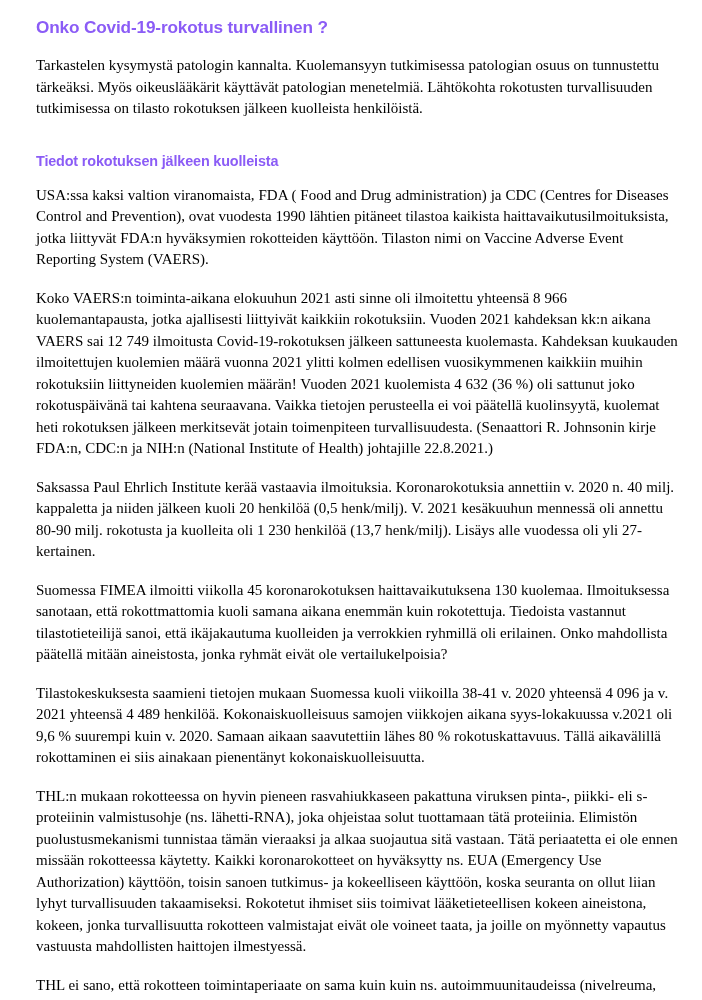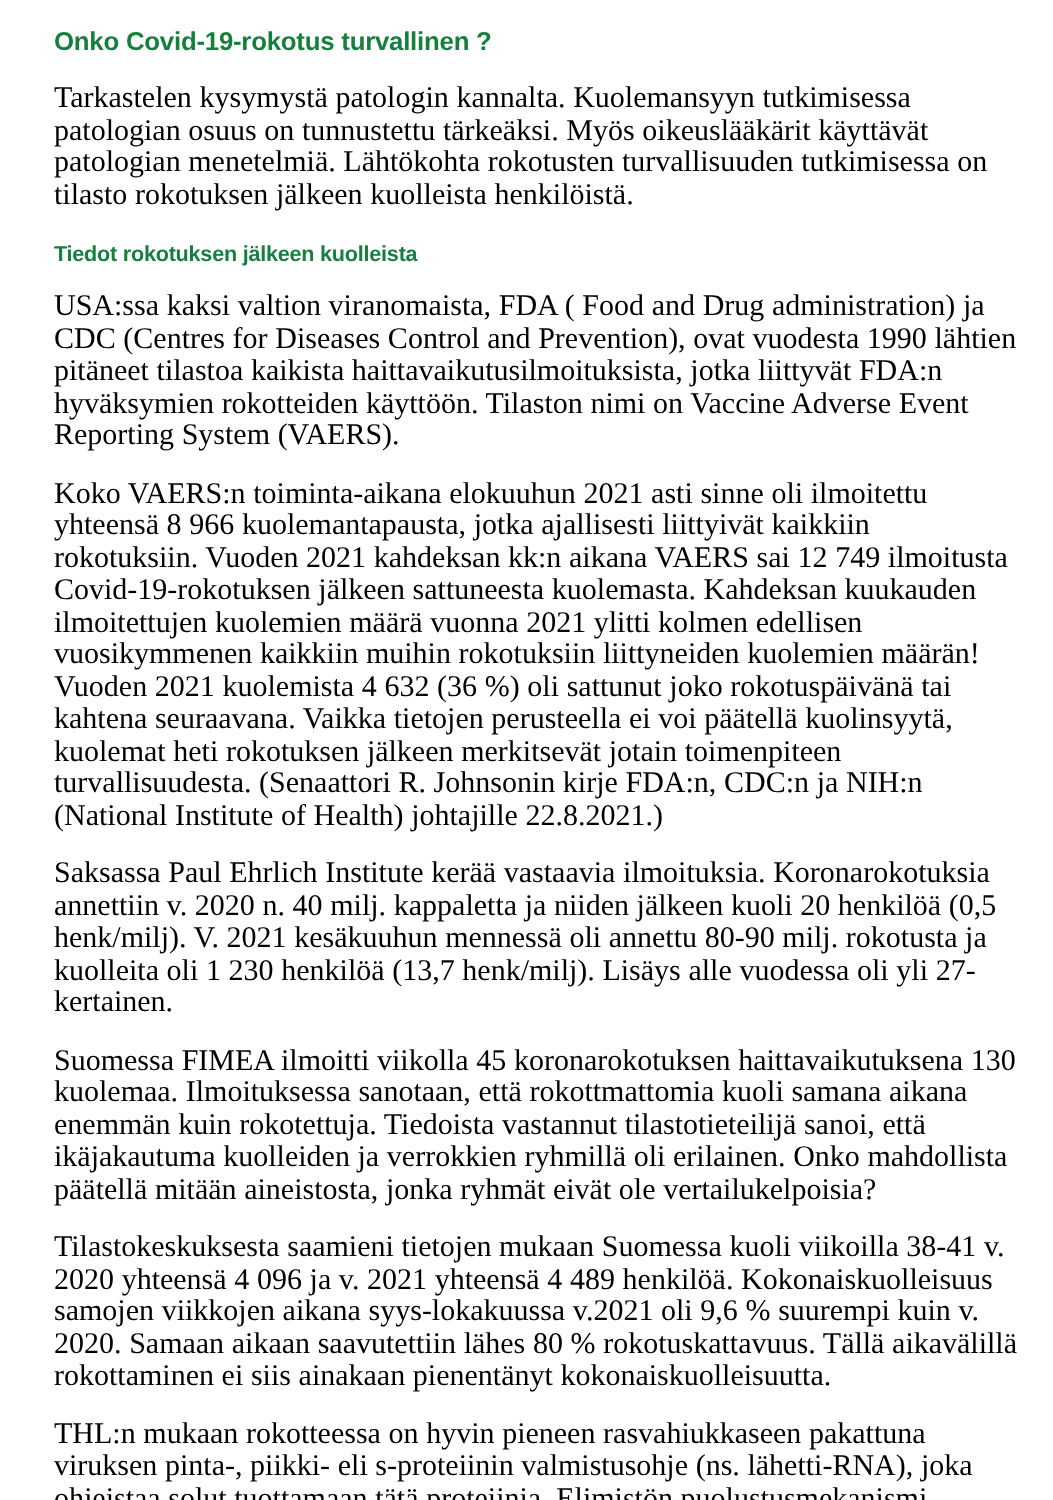--- a/index.html
+++ b/index.html
@@ -19,37 +19,37 @@
     box-sizing: border-box;
     width: 702px;
     height: 1000px;
     padding: 16px 22px 0 36px;
     background: #ffffff;
   }
   h1.doc-title,
   h2.doc-heading {
     font-family: "Liberation Sans", "DejaVu Sans", sans-serif;
     font-weight: bold;
-    color: #15803d;
+    color: #8b5cf6;
     margin: 0;
     letter-spacing: -0.15px;
   }
   h1.doc-title {
     font-size: 17.2px;
     line-height: 22px;
     margin-bottom: 17px;
   }
   h2.doc-heading {
     font-size: 14.4px;
     line-height: 19px;
-    margin-top: 20px;
+    margin-top: 32px;
     margin-bottom: 14px;
   }
   p.para {
-    font-size: 20px;
+    font-size: 15px;
     line-height: 21.5px;
     margin: 0 0 17px 0;
     text-align: left;
     word-spacing: 0.1px;
   }
   p.para:last-child {
     margin-bottom: 0;
   }
 </style>
 </head>

